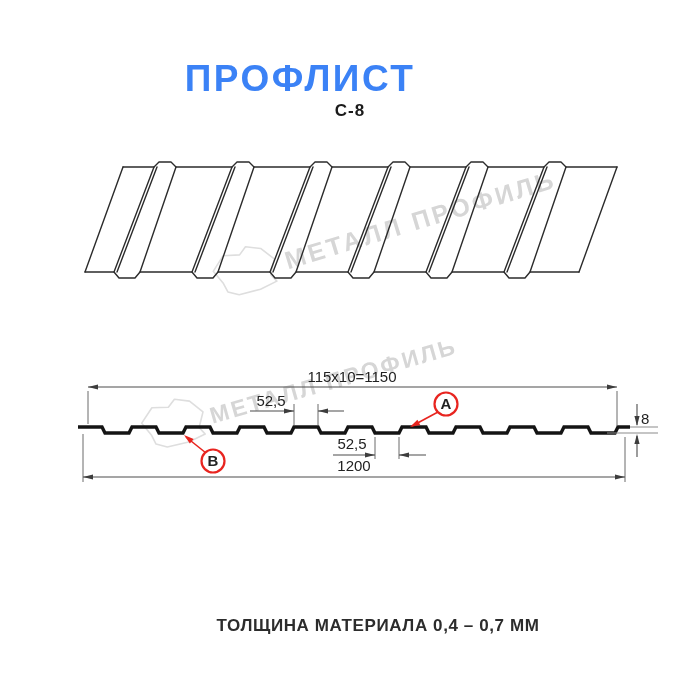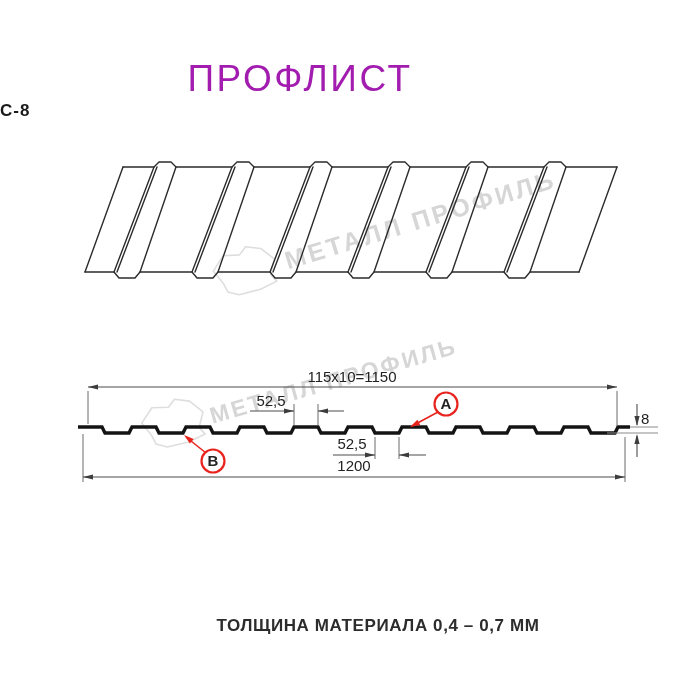--- a/index.html
+++ b/index.html
@@ -3,24 +3,24 @@
 <meta charset="utf-8">
 <style>
   html,body { margin:0; padding:0; }
   body {
     width:700px; height:700px; position:relative; overflow:hidden;
     background:#ffffff;
     font-family:"Liberation Sans", sans-serif;
   }
   .title {
     position:absolute; top:58px; left:0; width:600px; text-align:center;
-    font-size:37px; font-weight:400; letter-spacing:2.5px; color:#a21caf;
+    font-size:37px; font-weight:700; letter-spacing:2.5px; color:#3b82f6;
   }
   .subtitle {
-    position:absolute; top:101px; left:0; width:700px; text-align:left;
+    position:absolute; top:101px; left:0; width:700px; text-align:center;
     font-size:17px; font-weight:600; letter-spacing:1px; color:#1a1a1a;
   }
   .footer-note {
     position:absolute; top:616px; left:0; width:700px; text-align:center;
     font-size:17px; font-weight:600; letter-spacing:0.6px; color:#2c2c2c;margin-left:28px;
   }
   svg.stage { position:absolute; left:0; top:0; }
   svg text { font-family:"Liberation Sans", sans-serif; fill:#222222; }
   .sheet3d { stroke:#2b2b2b; stroke-width:1.4; fill:none; stroke-linejoin:round; stroke-linecap:round; }
   .profile { stroke:#141414; stroke-width:3.4; fill:none; stroke-linejoin:miter; stroke-linecap:butt; }

